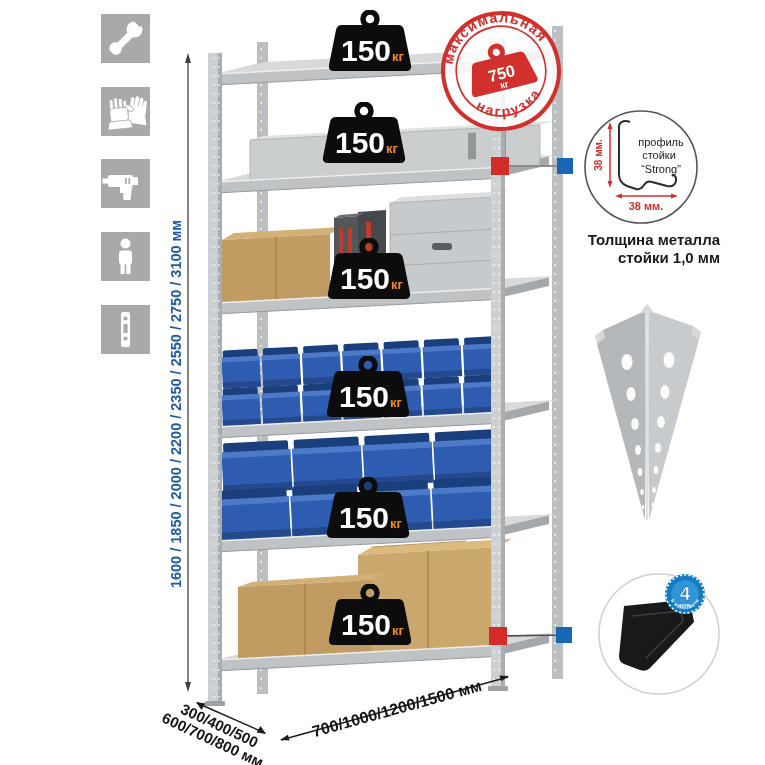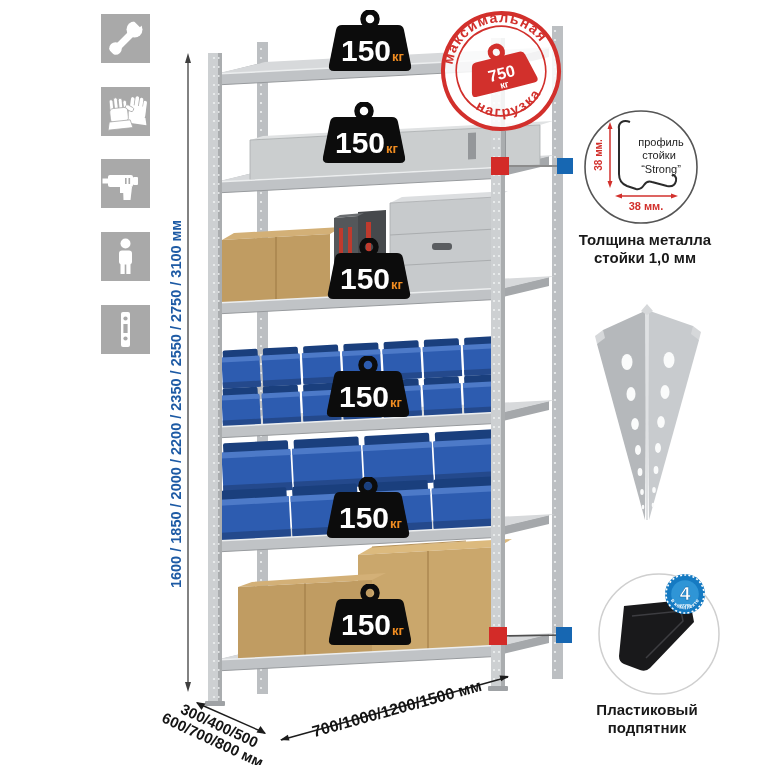--- a/index.html
+++ b/index.html
@@ -7,21 +7,21 @@
           font-family:"Liberation Sans",sans-serif;}
   .abs{position:absolute;}
   svg text{font-family:"Liberation Sans",sans-serif;}
   .icon-tile{position:absolute;left:101px;width:49px;height:49px;background:#a9a9a9;}
   .weight-badge{position:absolute;width:96px;height:64px;}
   .badge-num{font-weight:bold;fill:#ffffff;font-size:30px;}
   .badge-unit{font-weight:bold;fill:#f08c21;font-size:13px;}
   .height-label{position:absolute;left:-33px;top:395px;width:420px;height:18px;
     transform:rotate(-90deg);transform-origin:center;text-align:center;
     color:#1d5aa4;font-weight:bold;font-size:14.5px;white-space:nowrap;}
-  .caption{position:absolute;width:150px;text-align:center;color:#191919;
+  .caption{position:absolute;width:150px;text-align:right;color:#191919;
     font-weight:bold;font-size:15px;line-height:1.18;}
   .dim-label{position:absolute;color:#141414;font-weight:bold;text-align:center;}
   .stamp-wrap{position:absolute;left:438px;top:8px;width:126px;height:126px;transform:rotate(-14deg);}
   .stamp-arc{font-weight:bold;fill:#d2302c;font-size:14px;}
 </style>
 </head>
 <body>
 
 <div class="canvas">
 
@@ -417,24 +417,20 @@
         <text x="101" y="39.5" text-anchor="middle" font-size="3.6" font-weight="bold" fill="#ffffff">штуки</text>
         <defs>
             <path id="arcKit" d="M 86.5 33.3 A 15.5 15.5 0 0 0 115.5 33.3"></path>
           </defs>
         <text font-size="5.2" font-weight="bold" fill="#ffffff" letter-spacing="0.4" text-anchor="middle">
           <textPath href="#arcKit" startOffset="50%">в комплекте</textPath>
         </text>
       </g>
     </svg>
   </div>
-  <div class="caption" style="left:572px;top:701px">
-    <span>Пластиковый</span><br>
-    <span>подпятник</span>
-  </div>
 
   <div class="dim-label" style="left:136px;top:717px;width:160px;font-size:15px;line-height:1.08;transform:rotate(25deg)">
     <span>300/400/500</span><br>
     <span>600/700/800 мм</span>
   </div>
   <div class="dim-label" style="left:272px;top:700px;width:250px;font-size:16px;transform:rotate(-15.5deg)">700/1000/1200/1500 мм</div>
 
 </div>
 
 </body></html>

